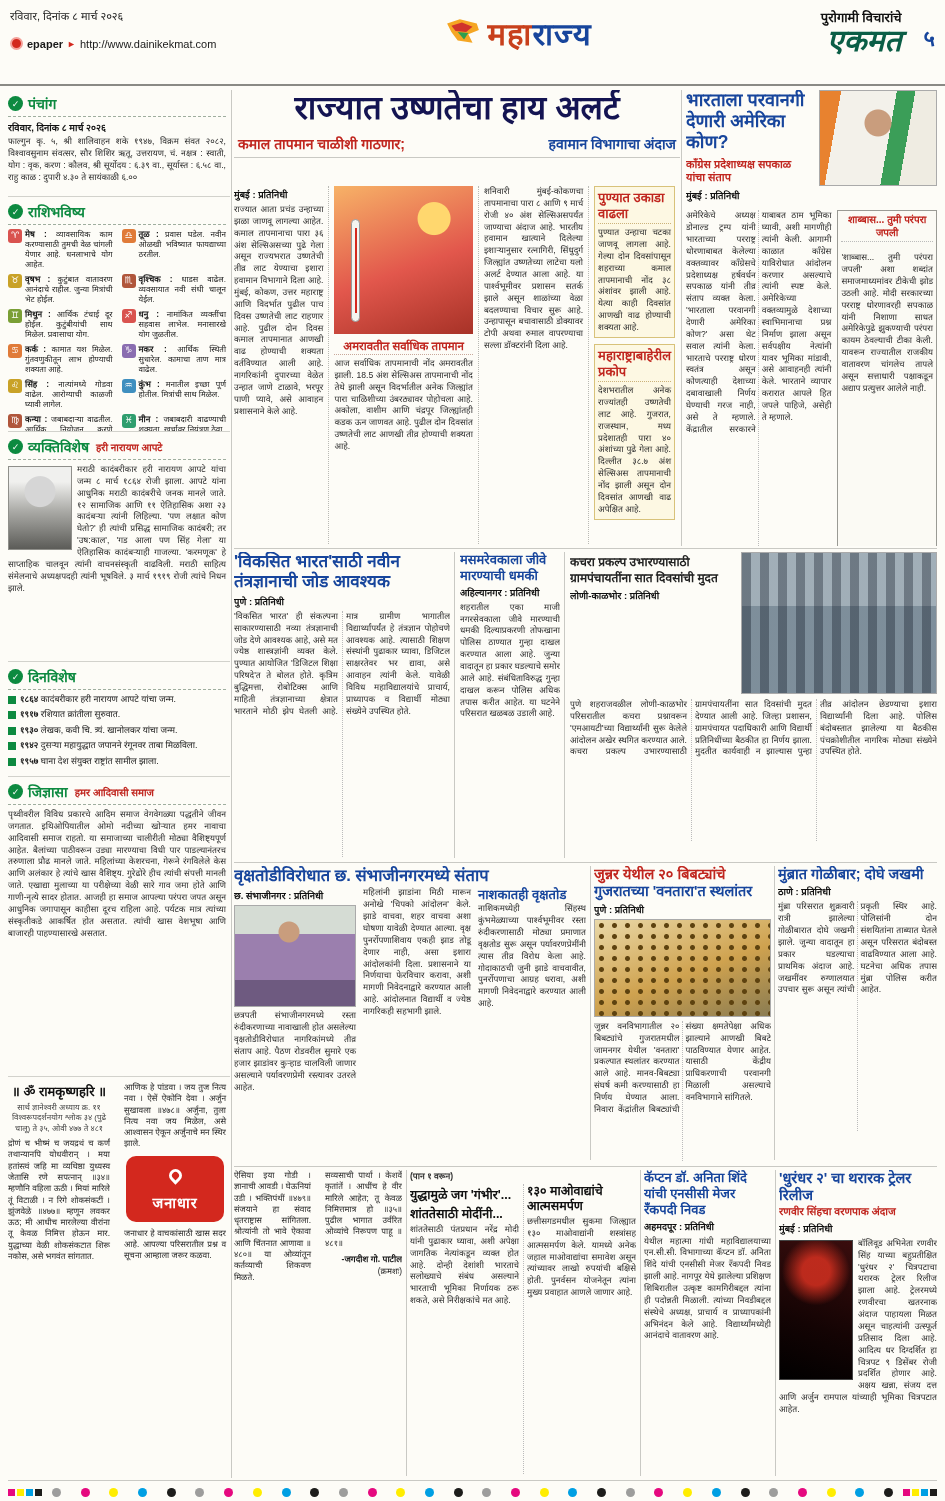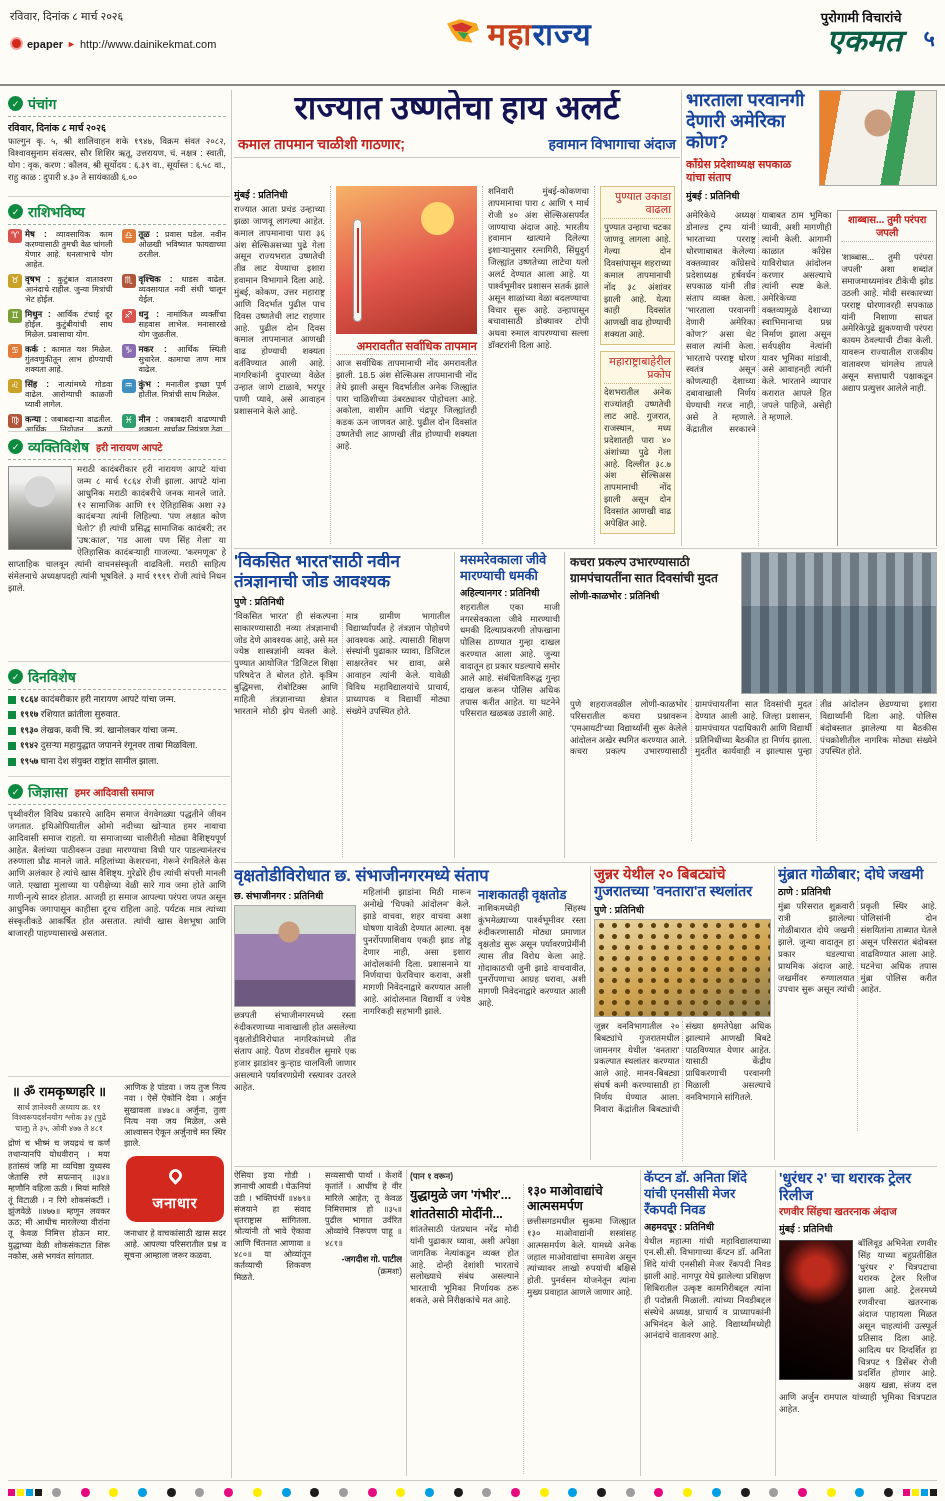--- a/index.html
+++ b/index.html
@@ -67,23 +67,23 @@
   .w-c1{width:96px;padding-left:0;}
   .w-c2{width:152px;}
   .w-c3{width:112px;}
   .w-c4{flex:1;}
   .photo{position:relative;}
   .weather-photo{width:100%;height:148px;margin-bottom:4px;
     background:radial-gradient(circle at 72% 22%,#ffd76e 0 16px,transparent 17px),linear-gradient(160deg,#f7b267 0%,#e2574c 55%,#a73227 100%);}
   .thermo{position:absolute;left:12%;bottom:8%;width:9px;height:70%;background:#f4f4f0;border-radius:5px;border:1px solid #999;}
   .thermo:after{content:"";position:absolute;left:3px;top:8%;width:2px;height:84%;background:#d3281e;}
   .box-head{font-weight:bold;text-align:center;}
-  .red-head{color:#c0261f;font-size:11.5px;border-bottom:1px dotted #c9a89a;margin-bottom:3px;padding-bottom:1px;text-align:right;}
+  .red-head{color:#c0261f;font-size:11.5px;border-bottom:1px dotted #c9a89a;margin-bottom:3px;padding-bottom:1px;}
   .mini-box{border:1px solid #d8c27a;background:#fdf8e3;padding:3px;margin-bottom:6px;}
-  .mini-head{color:#c0261f;font-weight:normal;font-size:11px;text-align:right;line-height:1.2;border-bottom:1px dotted #cbb27a;margin-bottom:3px;padding-bottom:2px;}
+  .mini-head{color:#c0261f;font-weight:bold;font-size:13px;text-align:left;line-height:1.2;border-bottom:1px dotted #cbb27a;margin-bottom:3px;padding-bottom:2px;}
 
   
   .am-top{display:flex;gap:6px;margin-bottom:5px;}
   .am-headwrap{flex:1;}
   .am-headline{font-size:18px;font-weight:bold;color:#17459c;line-height:1.18;margin-bottom:4px;}
   .am-deck{font-size:11px;font-weight:bold;color:#c0261f;margin-bottom:4px;line-height:1.25;}
   .politician-photo{width:118px;height:96px;flex:0 0 auto;border:1px solid #aaa;
     background:radial-gradient(circle at 50% 34%,#c99d7d 0 13px,transparent 14px),linear-gradient(100deg,#e8822f 0 16%,#f3f1ea 16% 58%,#3b9e58 58% 72%,#efece2 72%);}
   .am-body{display:flex;gap:6px;}
   .am-cols{width:146px;column-count:2;column-gap:6px;column-rule:1px dotted #bbb;height:342px;}
@@ -483,21 +483,21 @@
   </section>
 
   <section class="blk" style="left:644px;top:1170px;width:127px;height:306px">
     <h3 class="h-blue h13">कॅप्टन डॉ. अनिता शिंदे यांची एनसीसी मेजर रँकपदी निवड</h3>
     <div class="byline">अहमदपूर : प्रतिनिधी</div>
     <div class="jtext">येथील महात्मा गांधी महाविद्यालयाच्या एन.सी.सी. विभागाच्या कॅप्टन डॉ. अनिता शिंदे यांची एनसीसी मेजर रँकपदी निवड झाली आहे. नागपूर येथे झालेल्या प्रशिक्षण शिबिरातील उत्कृष्ट कामगिरीबद्दल त्यांना ही पदोन्नती मिळाली. त्यांच्या निवडीबद्दल संस्थेचे अध्यक्ष, प्राचार्य व प्राध्यापकांनी अभिनंदन केले आहे. विद्यार्थ्यांमध्येही आनंदाचे वातावरण आहे.</div>
   </section>
 
   <section class="blk" style="left:779px;top:1170px;width:158px;height:306px">
     <h3 class="h-blue h14">'धुरंधर २' चा थरारक ट्रेलर रिलीज</h3>
-    <div class="am-deck" style="font-size:10.5px">रणवीर सिंहचा खतरनाक अंदाज</div>
+    <div class="am-deck" style="font-size:10.5px">रणवीर सिंहचा वरणपाक अंदाज</div>
     <div class="byline">मुंबई : प्रतिनिधी</div>
     <div class="jtext">
       <span class="poster"></span>
       <span>बॉलिवूड अभिनेता रणवीर सिंह याच्या बहुप्रतीक्षित 'धुरंधर २' चित्रपटाचा थरारक ट्रेलर रिलीज झाला आहे. ट्रेलरमध्ये रणवीरचा खतरनाक अंदाज पाहायला मिळत असून चाहत्यांनी उत्स्फूर्त प्रतिसाद दिला आहे. आदित्य धर दिग्दर्शित हा चित्रपट ९ डिसेंबर रोजी प्रदर्शित होणार आहे. अक्षय खन्ना, संजय दत्त आणि अर्जुन रामपाल यांच्याही भूमिका चित्रपटात आहेत.</span>
     </div>
   </section>
 
   <footer class="blk footer" style="left:0;top:1483px;width:945px;height:18px">
     <div class="sq-group">
 

